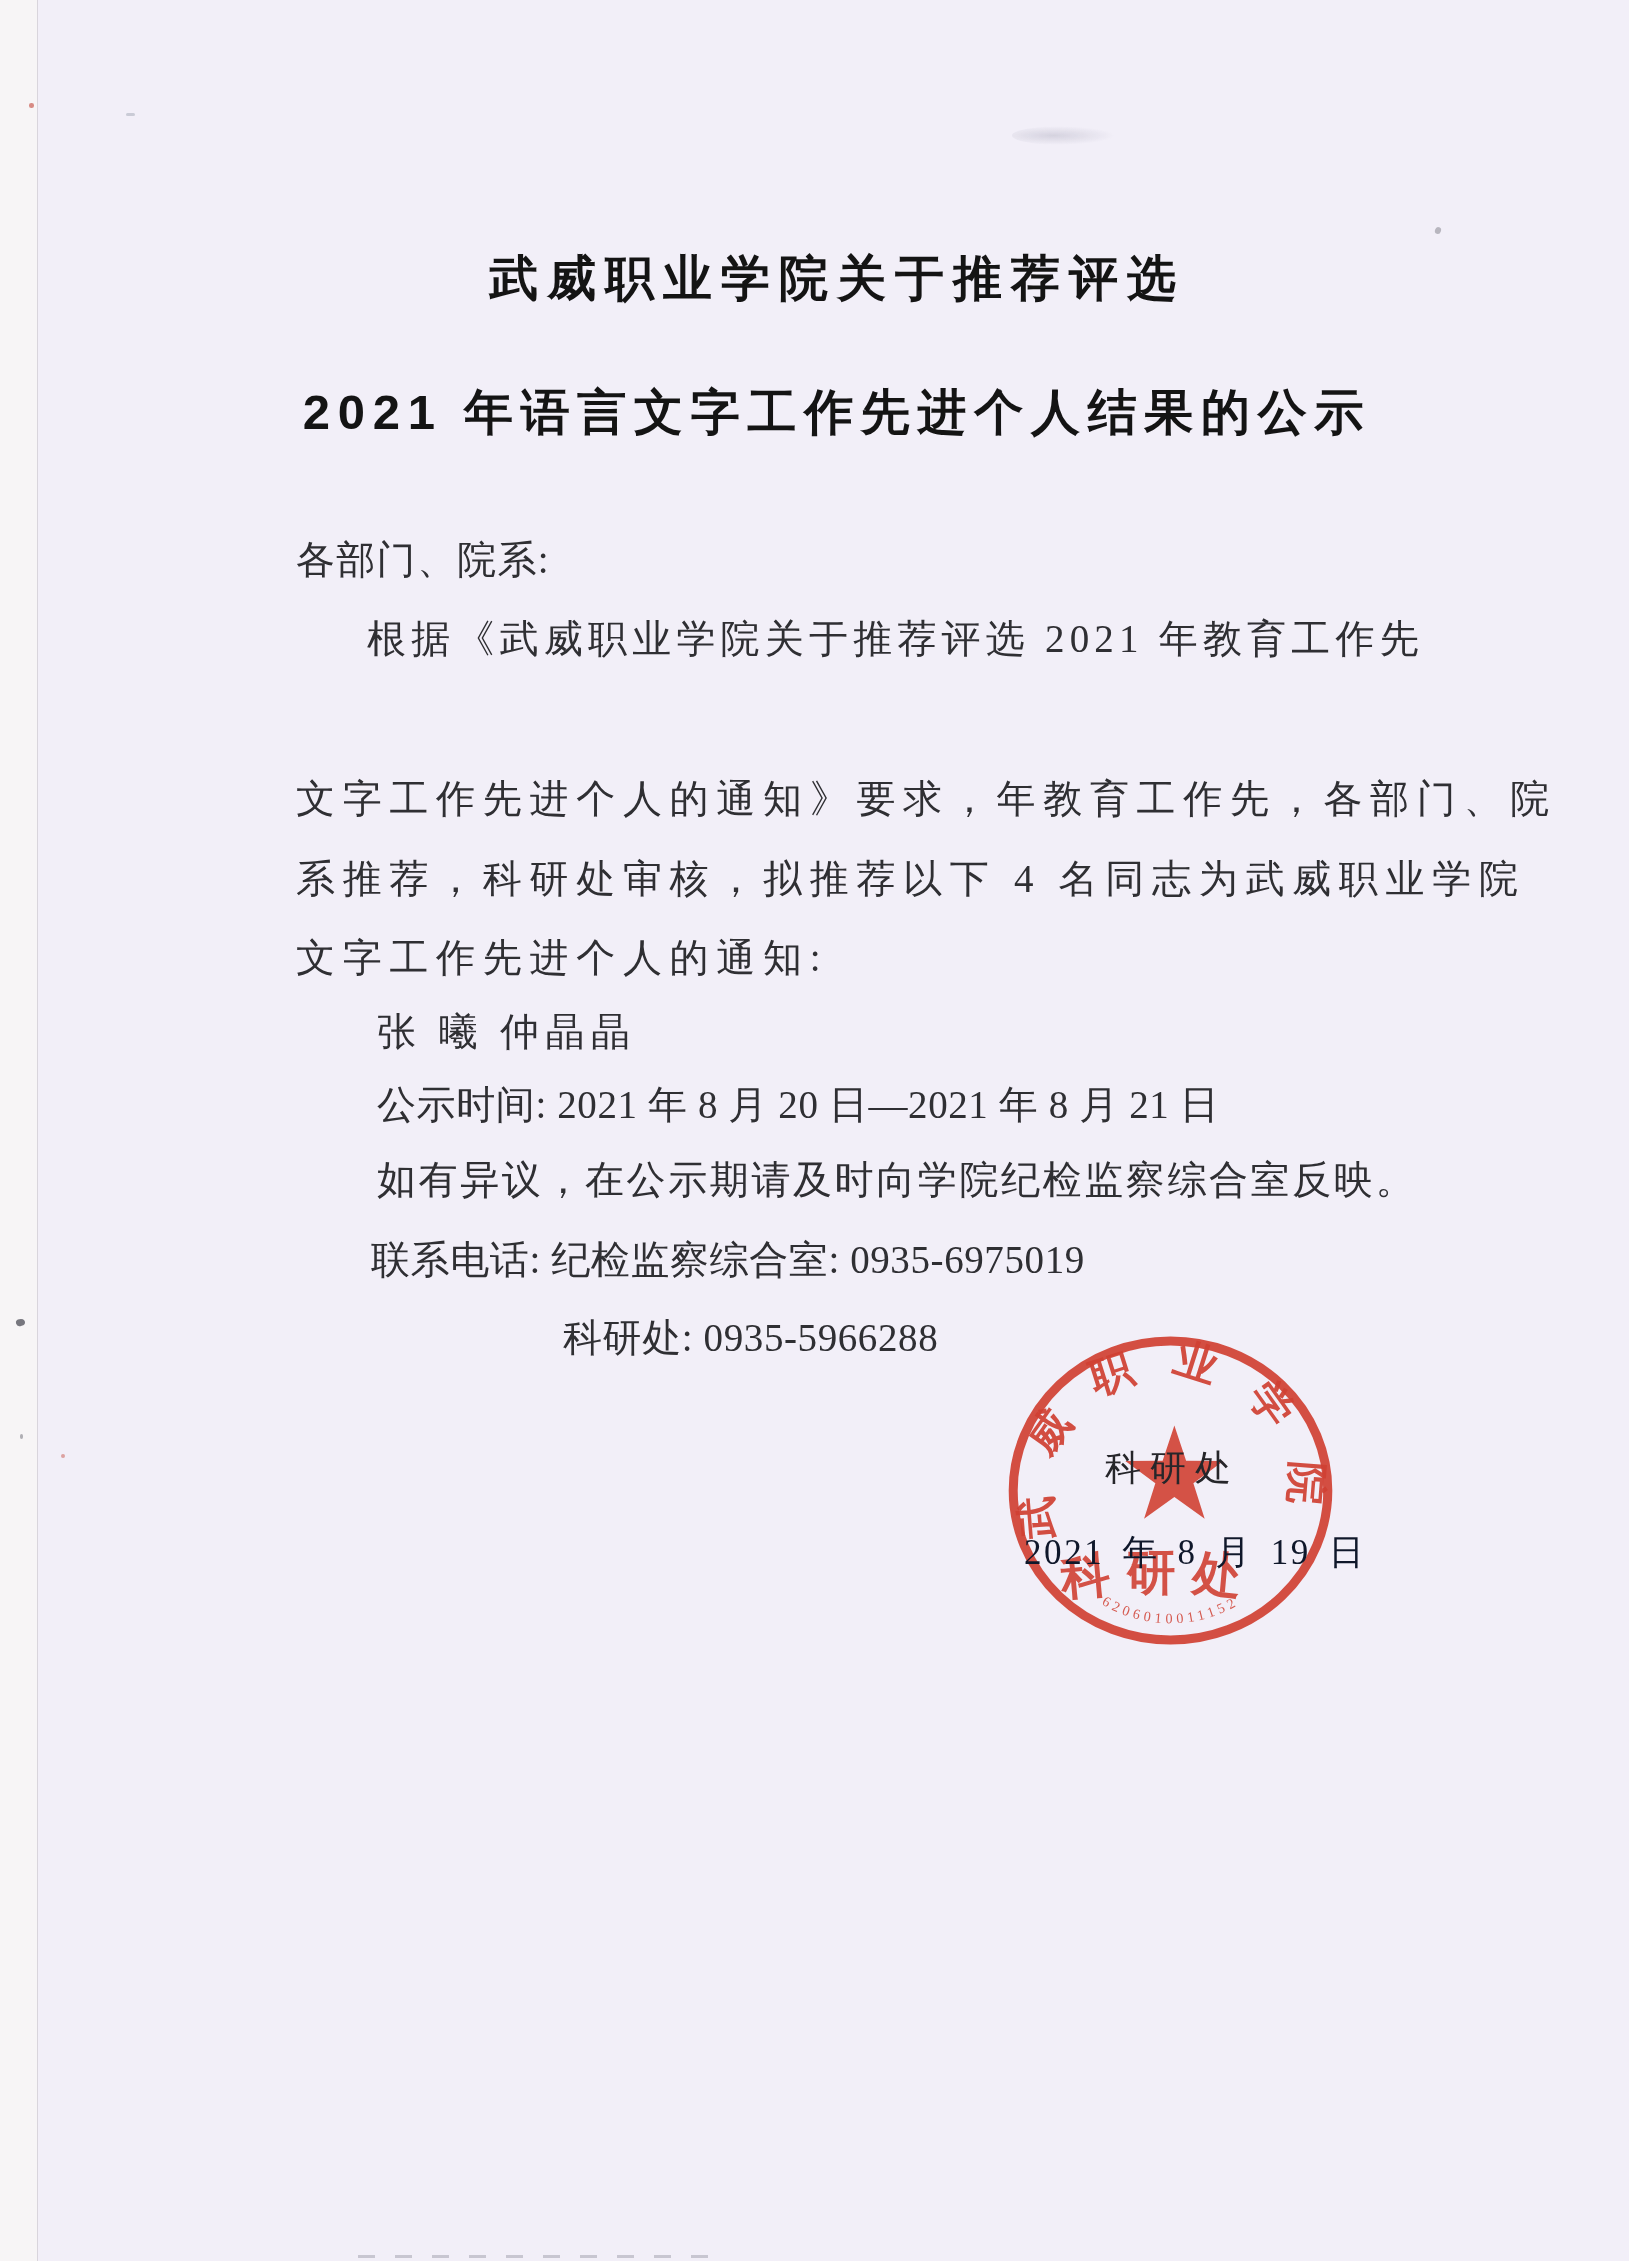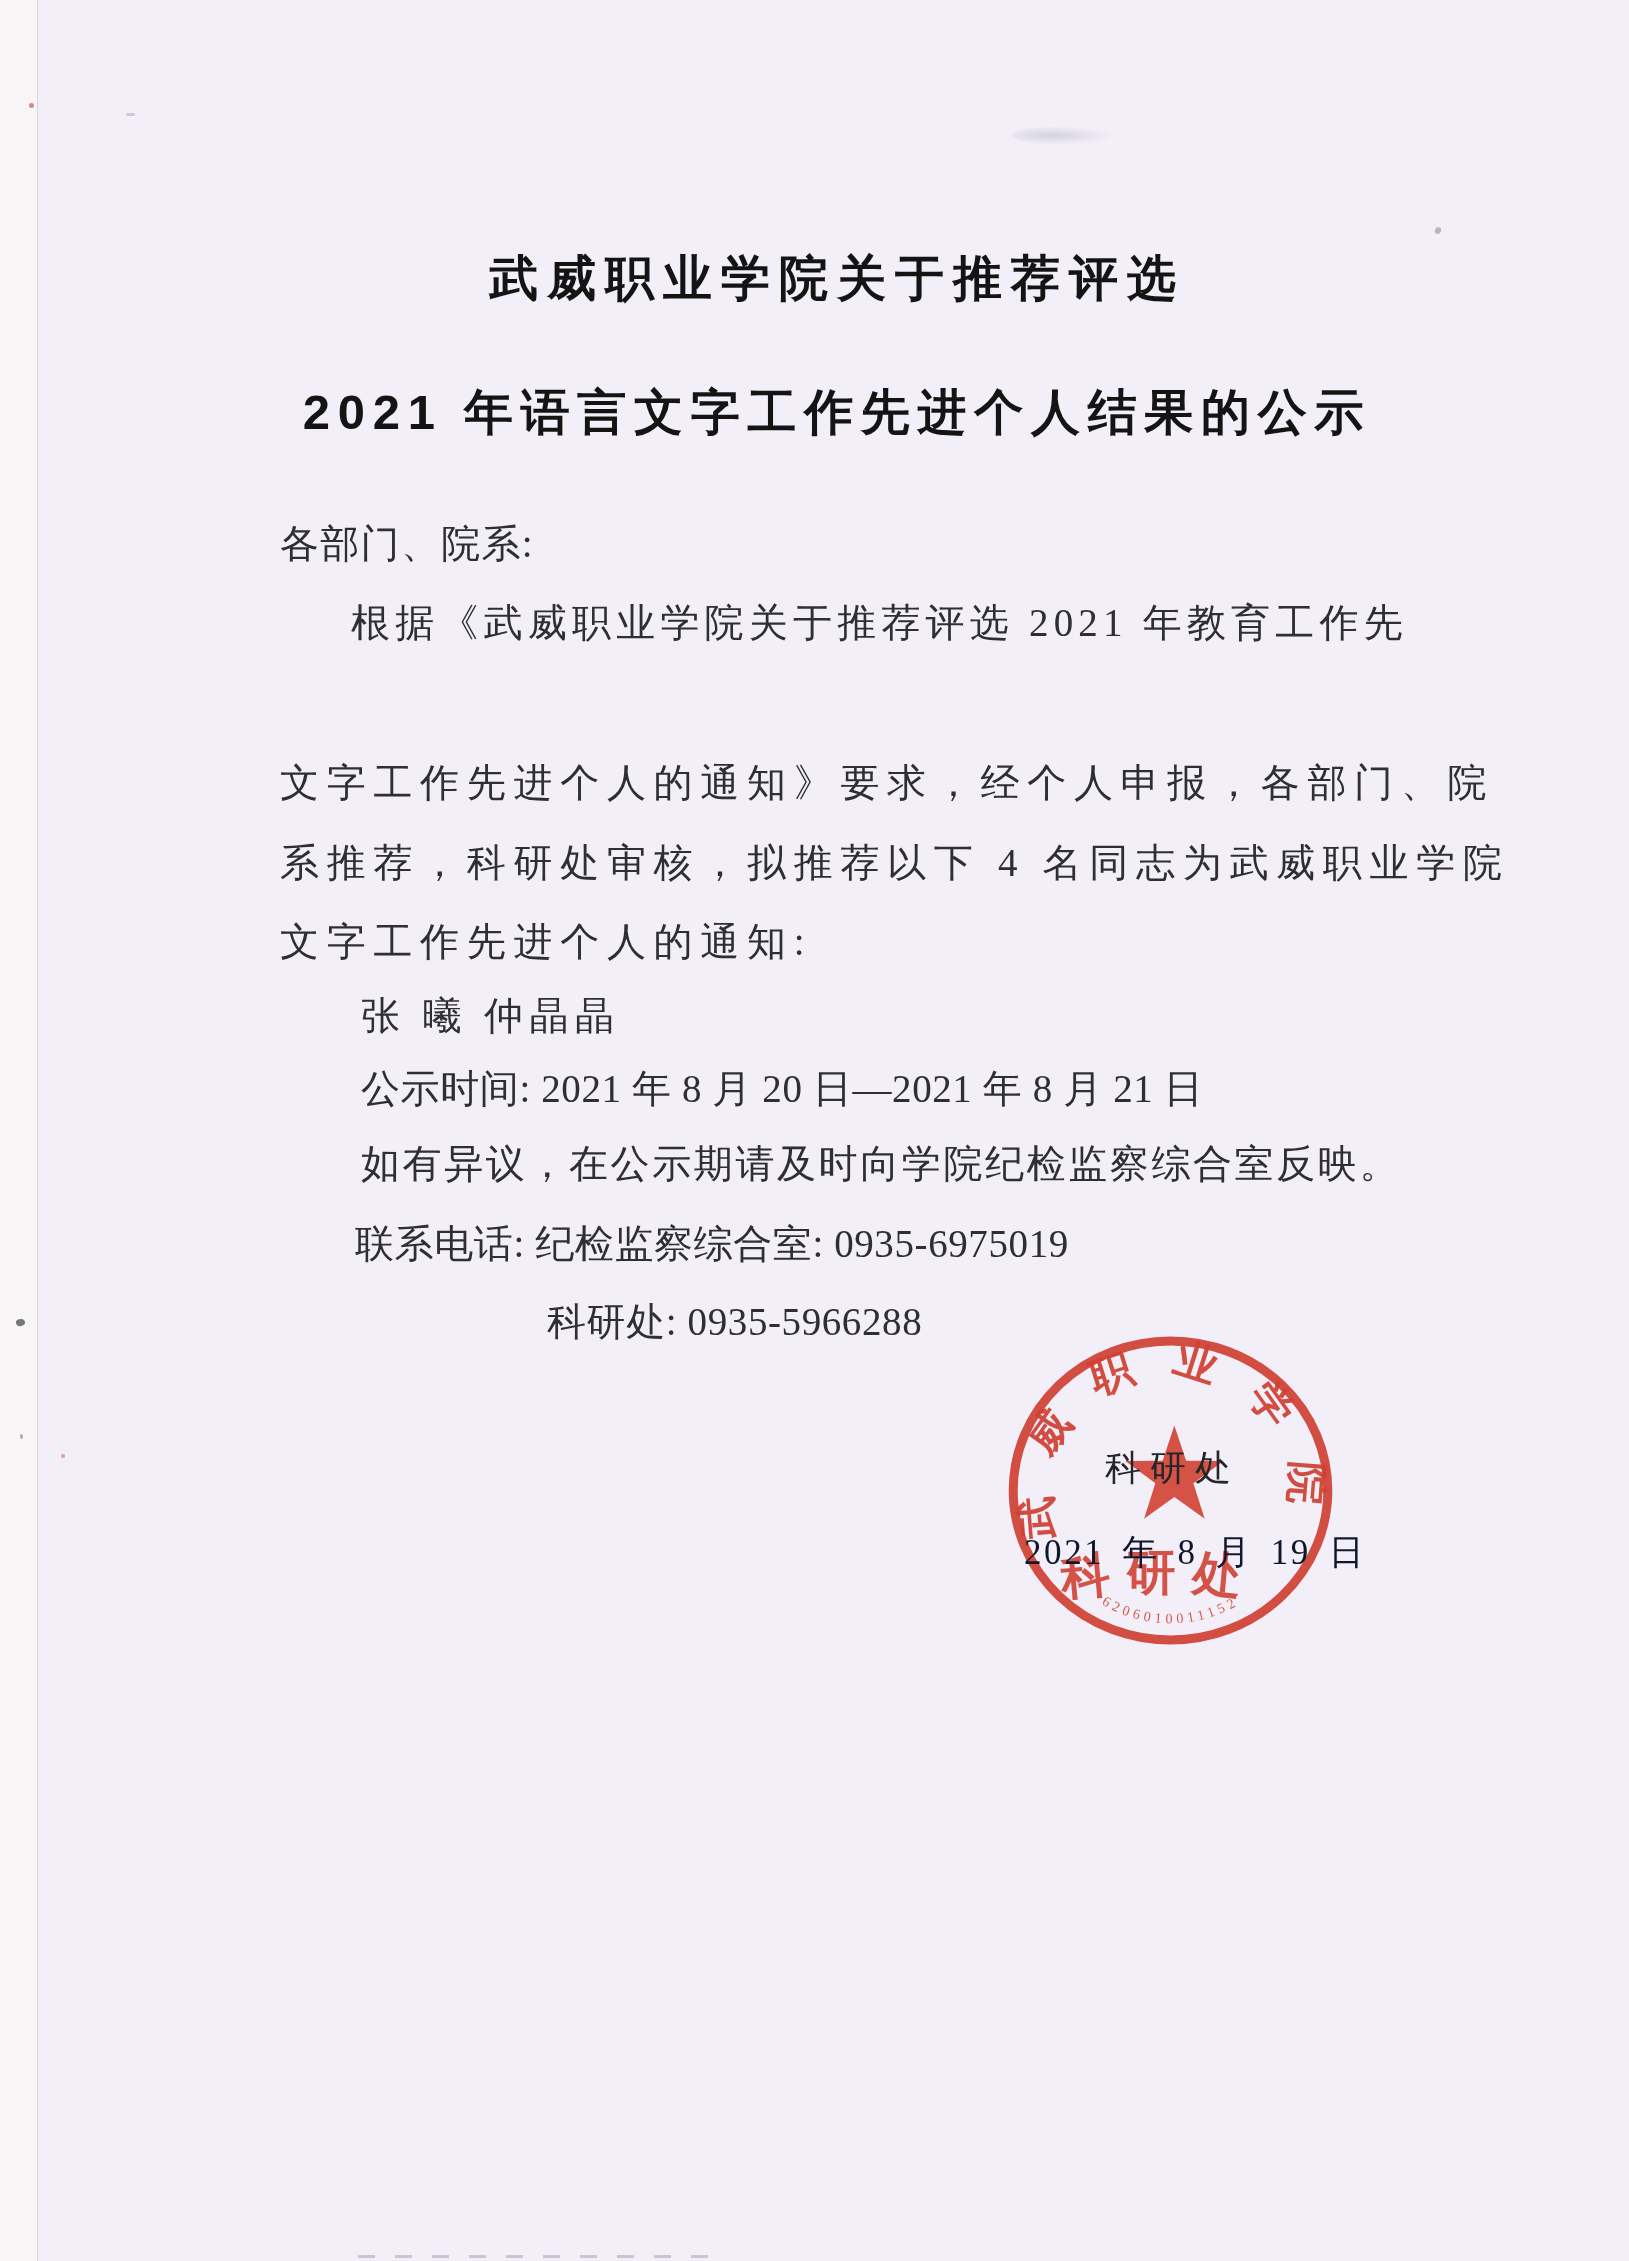--- a/index.html
+++ b/index.html
@@ -18,21 +18,21 @@
   .title{
     position:absolute;left:22px;width:1630px;
     text-align:center;margin:0;
     font-family:"Liberation Sans","DejaVu Sans",sans-serif;
     font-weight:700;color:#141414;
     font-size:49px;line-height:64px;white-space:nowrap;
   }
   .title-1{top:246px;letter-spacing:9px;}
   .title-2{top:380px;letter-spacing:7.7px;}
   .bodyline{
-    position:absolute;margin:0;white-space:nowrap;
+    position:absolute;margin:16px;white-space:nowrap;
     font-size:39px;line-height:46px;color:#2f2f33;
     font-family:"Liberation Serif","DejaVu Serif",serif;
   }
   .ln-salutation{top:521px;left:280px;letter-spacing:1.3px;}
   .ln-p0{top:600px;left:351px;letter-spacing:5.2px;}
   .ln-p1{top:681px;left:280px;letter-spacing:7.7px;}
   .ln-p2{top:760px;left:280px;letter-spacing:7.7px;}
   .ln-p3{top:840px;left:280px;letter-spacing:7.7px;}
   .ln-p4{top:919px;left:280px;letter-spacing:7.7px;}
   .ln-names{top:993px;left:361px;letter-spacing:6.4px;}
@@ -85,21 +85,21 @@
 <div class="page">
 
   <div class="paper-edge artifact"></div>
 
   <h1 class="title title-1">武威职业学院关于推荐评选</h1>
   <h1 class="title title-2">2021 年语言文字工作先进个人结果的公示</h1>
 
   <p class="bodyline ln-salutation">各部门、院系:</p>
 
   <p class="bodyline ln-p0">根据《武威职业学院关于推荐评选 2021 年教育工作先</p>
-  <p class="bodyline ln-p2">文字工作先进个人的通知》要求，经个人申报，各部门、院</p>
+  <p class="bodyline ln-p2">文字工作先进个人的通知》要求，年教育工作先，各部门、院</p>
   <p class="bodyline ln-p3">系推荐，科研处审核，拟推荐以下 4 名同志为武威职业学院</p>
   <p class="bodyline ln-p4">文字工作先进个人的通知:</p>
 
   <p class="bodyline ln-names">张  曦  仲晶晶</p>
   <p class="bodyline ln-period">公示时间: 2021 年 8 月 20 日—2021 年 8 月 21 日</p>
   <p class="bodyline ln-objection">如有异议，在公示期请及时向学院纪检监察综合室反映。</p>
   <p class="bodyline ln-contact1">联系电话: 纪检监察综合室: 0935-6975019</p>
   <p class="bodyline ln-contact2">科研处: 0935-5966288</p>
 
   <div class="sig-dept">科研处</div>

